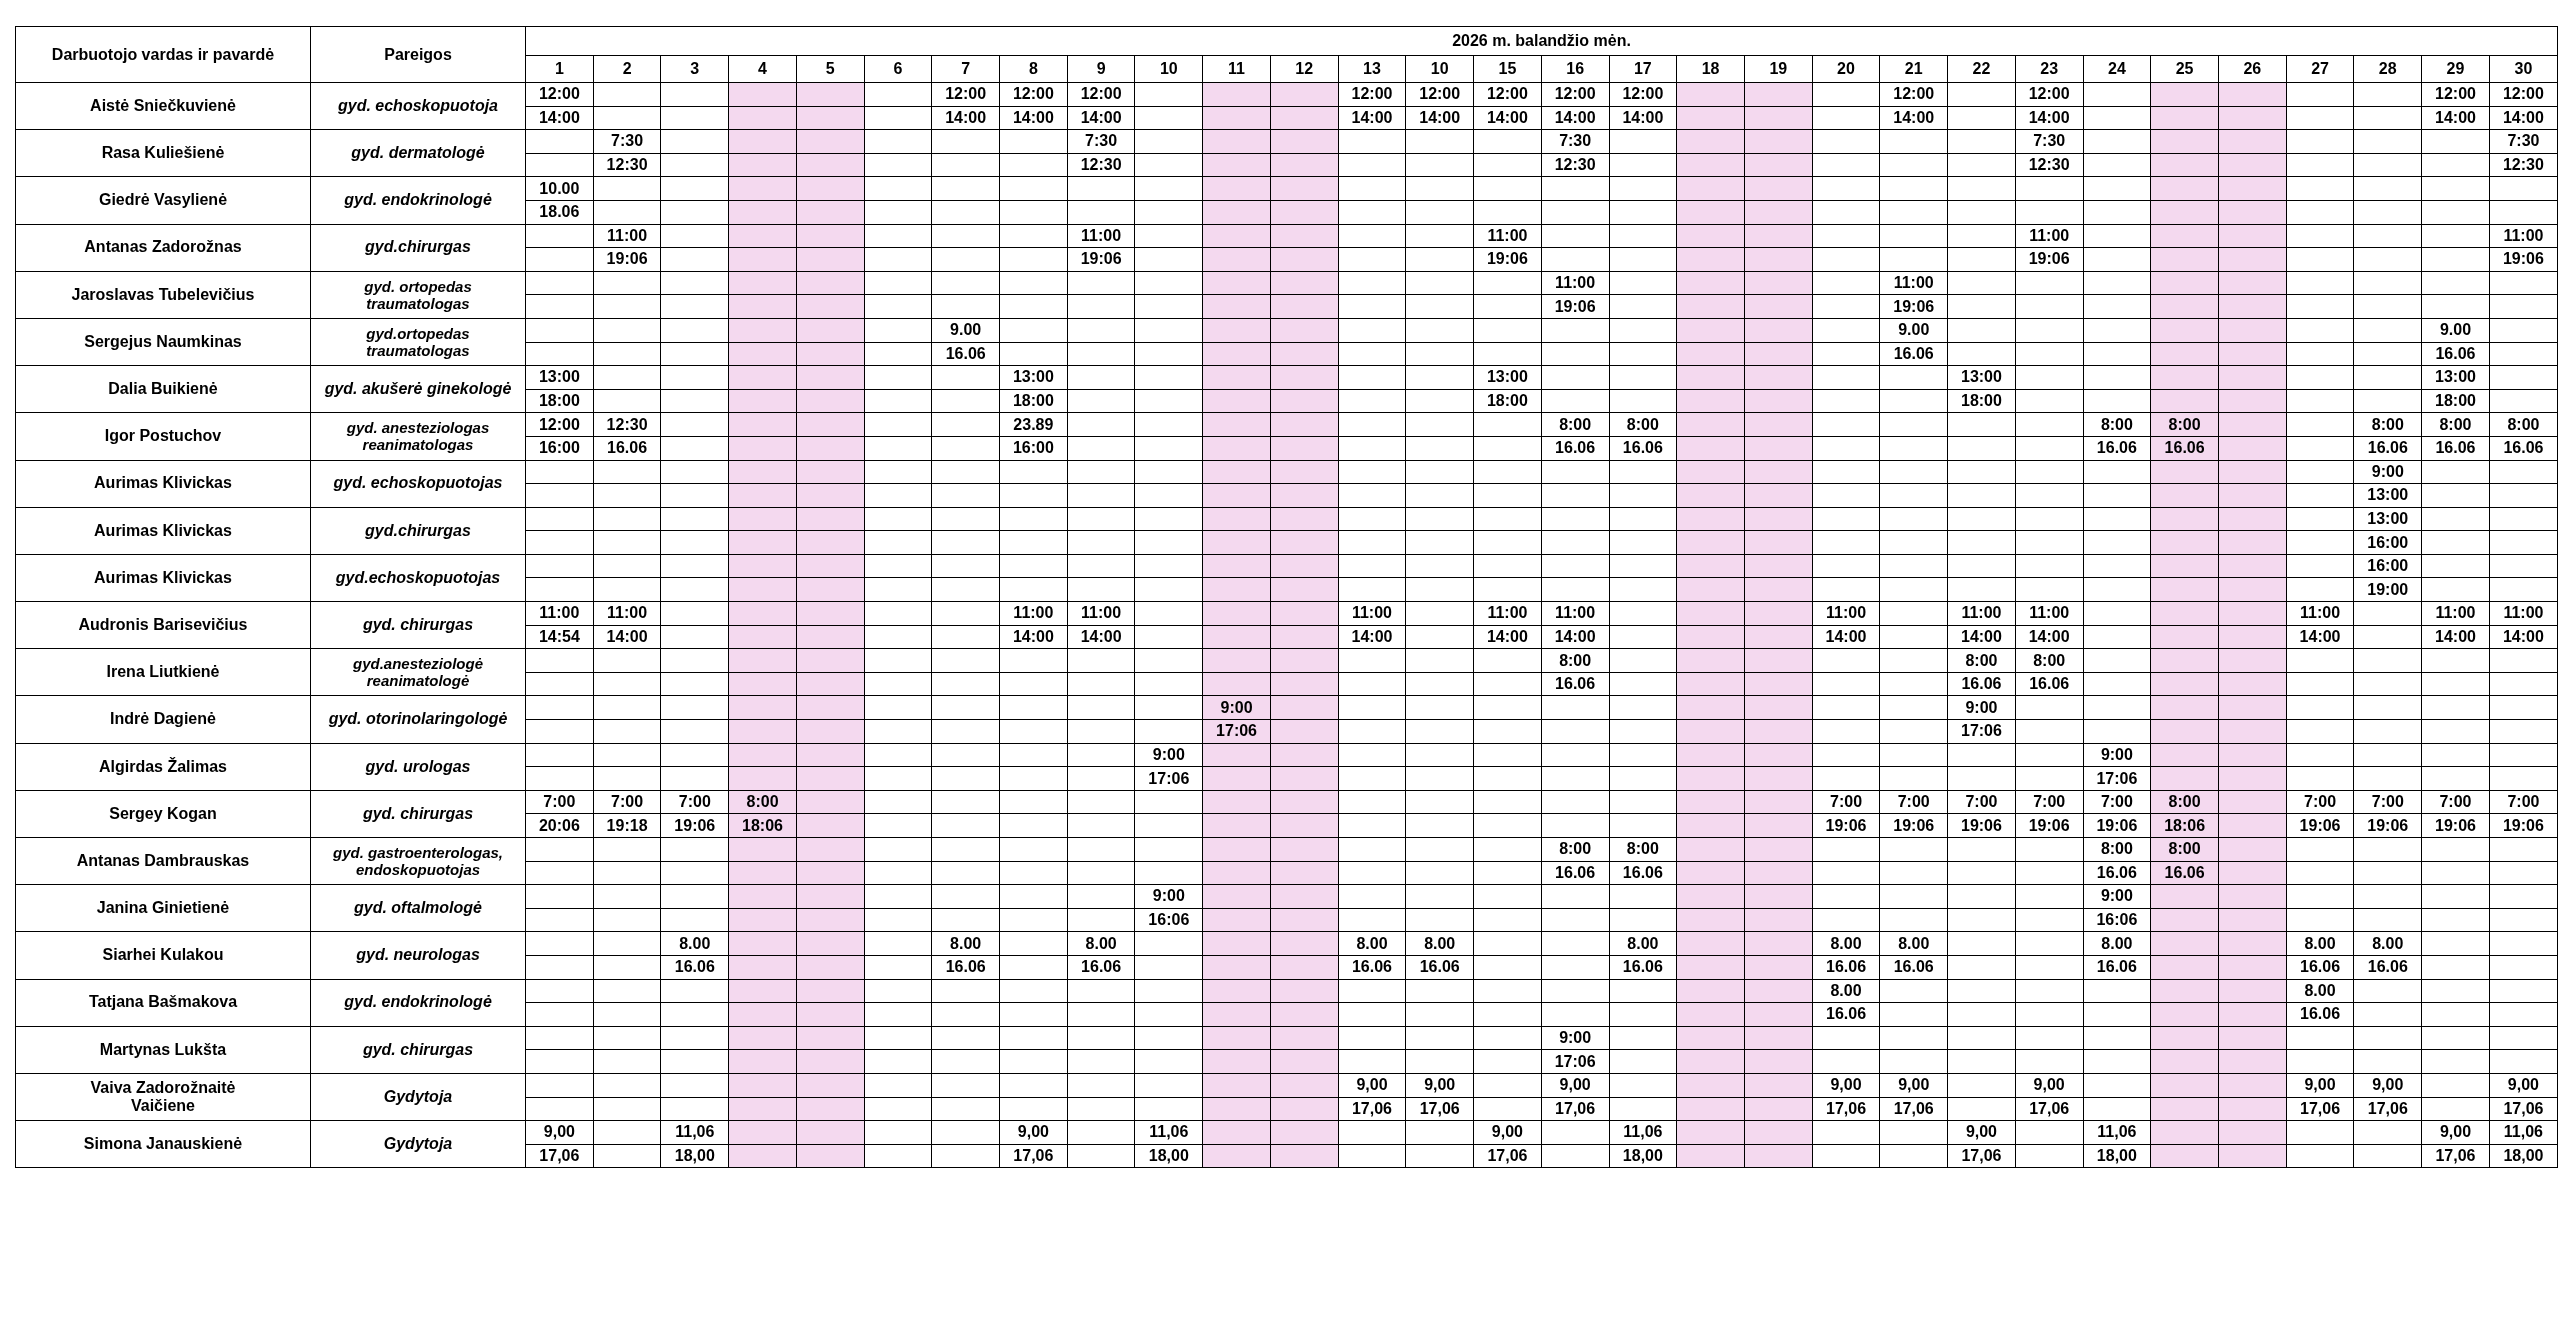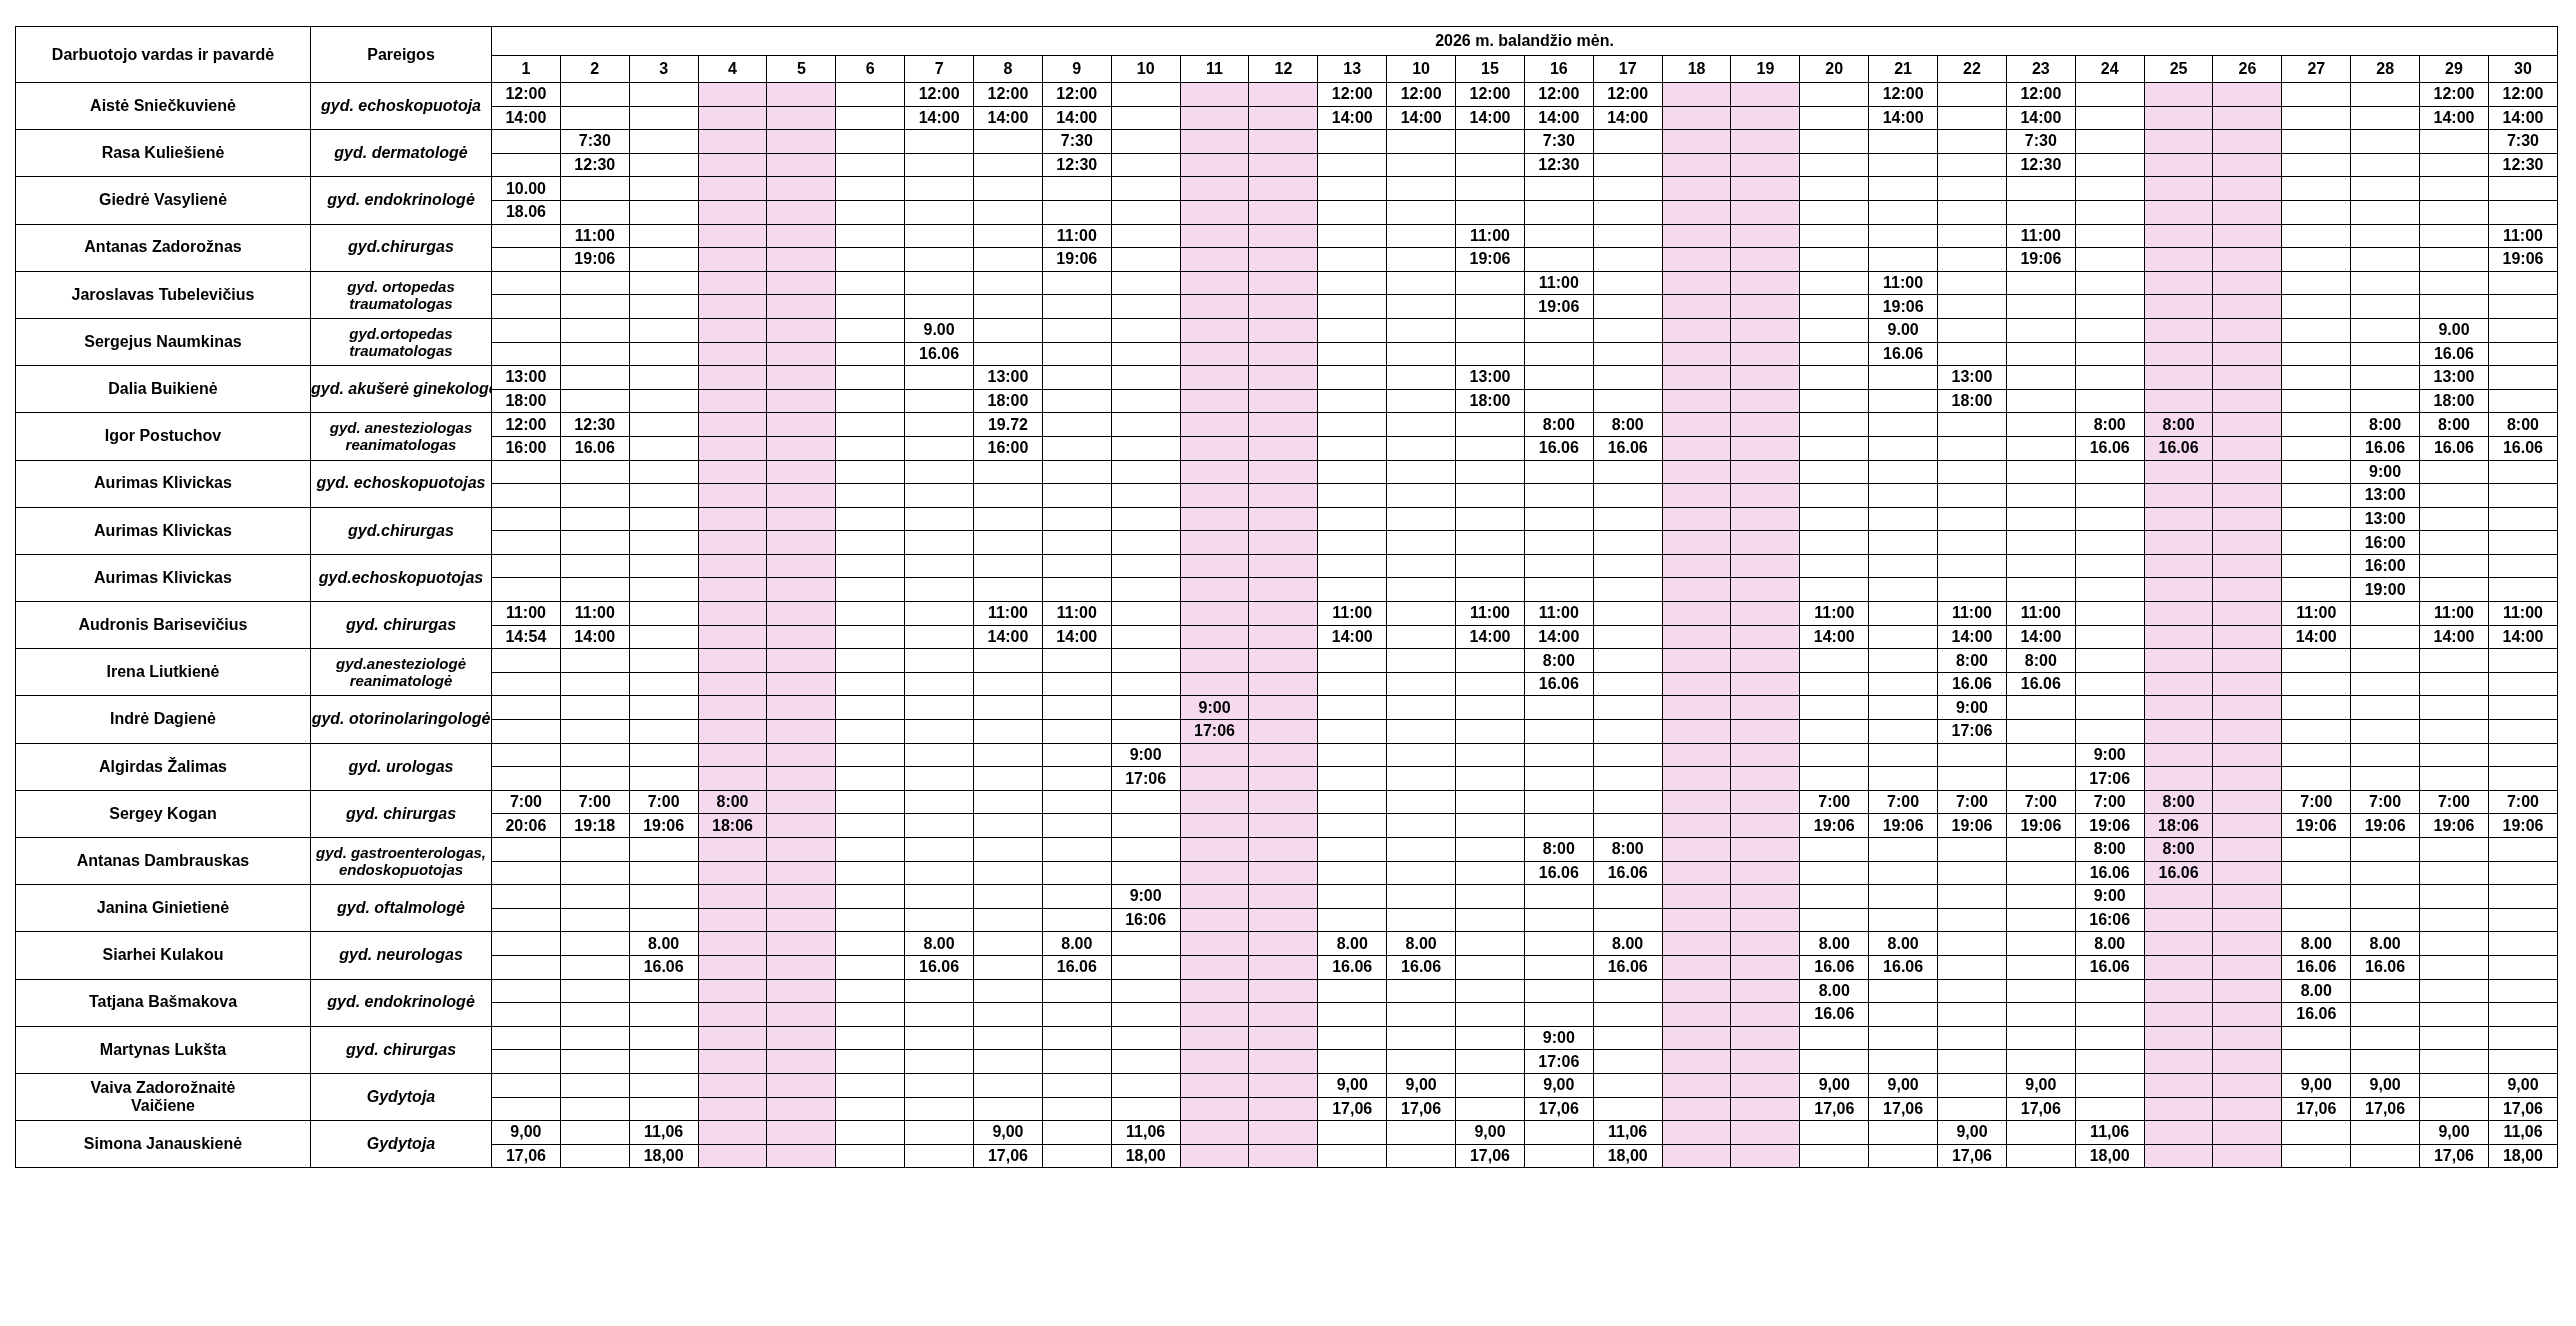--- a/index.html
+++ b/index.html
@@ -37,21 +37,21 @@
   }
   
   .hdr-name {
     width: 295px;
     font-size: 17.7px;
     font-weight: bold;
     line-height: 1.25;
     padding: 1.7px 3.4px;
   }
   .hdr-role {
-    width: 181px;
+    width: 215px;
     font-size: 17.7px;
     font-weight: bold;
     padding: 1.7px 3.4px;
   }
   .hdr-month {
     font-size: 17.7px;
     font-weight: bold;
     height: 29px;
   }
   .daycell {
@@ -606,21 +606,21 @@
             <div>gyd. anesteziologas</div>
             <div>reanimatologas</div>
           </td>
           <td class="t">12:00</td>
           <td class="t">12:30</td>
           <td class="t"></td>
           <td class="t weekend"></td>
           <td class="t weekend"></td>
           <td class="t"></td>
           <td class="t"></td>
-          <td class="t">19.72</td>
+          <td class="t">23.89</td>
           <td class="t"></td>
           <td class="t"></td>
           <td class="t weekend"></td>
           <td class="t weekend"></td>
           <td class="t"></td>
           <td class="t"></td>
           <td class="t"></td>
           <td class="t">8:00</td>
           <td class="t">8:00</td>
           <td class="t weekend"></td>

